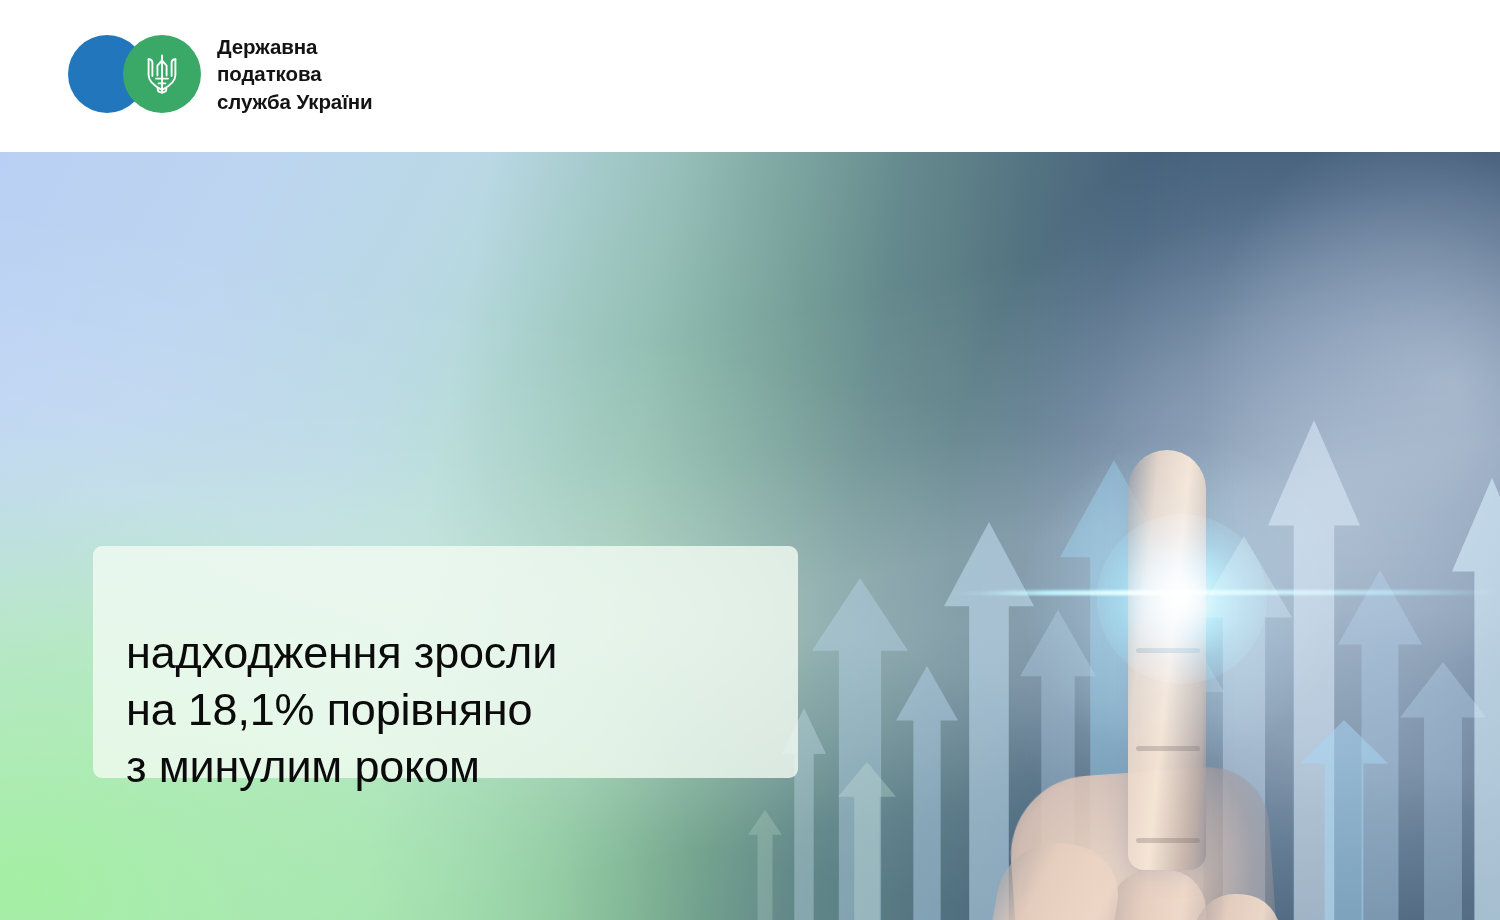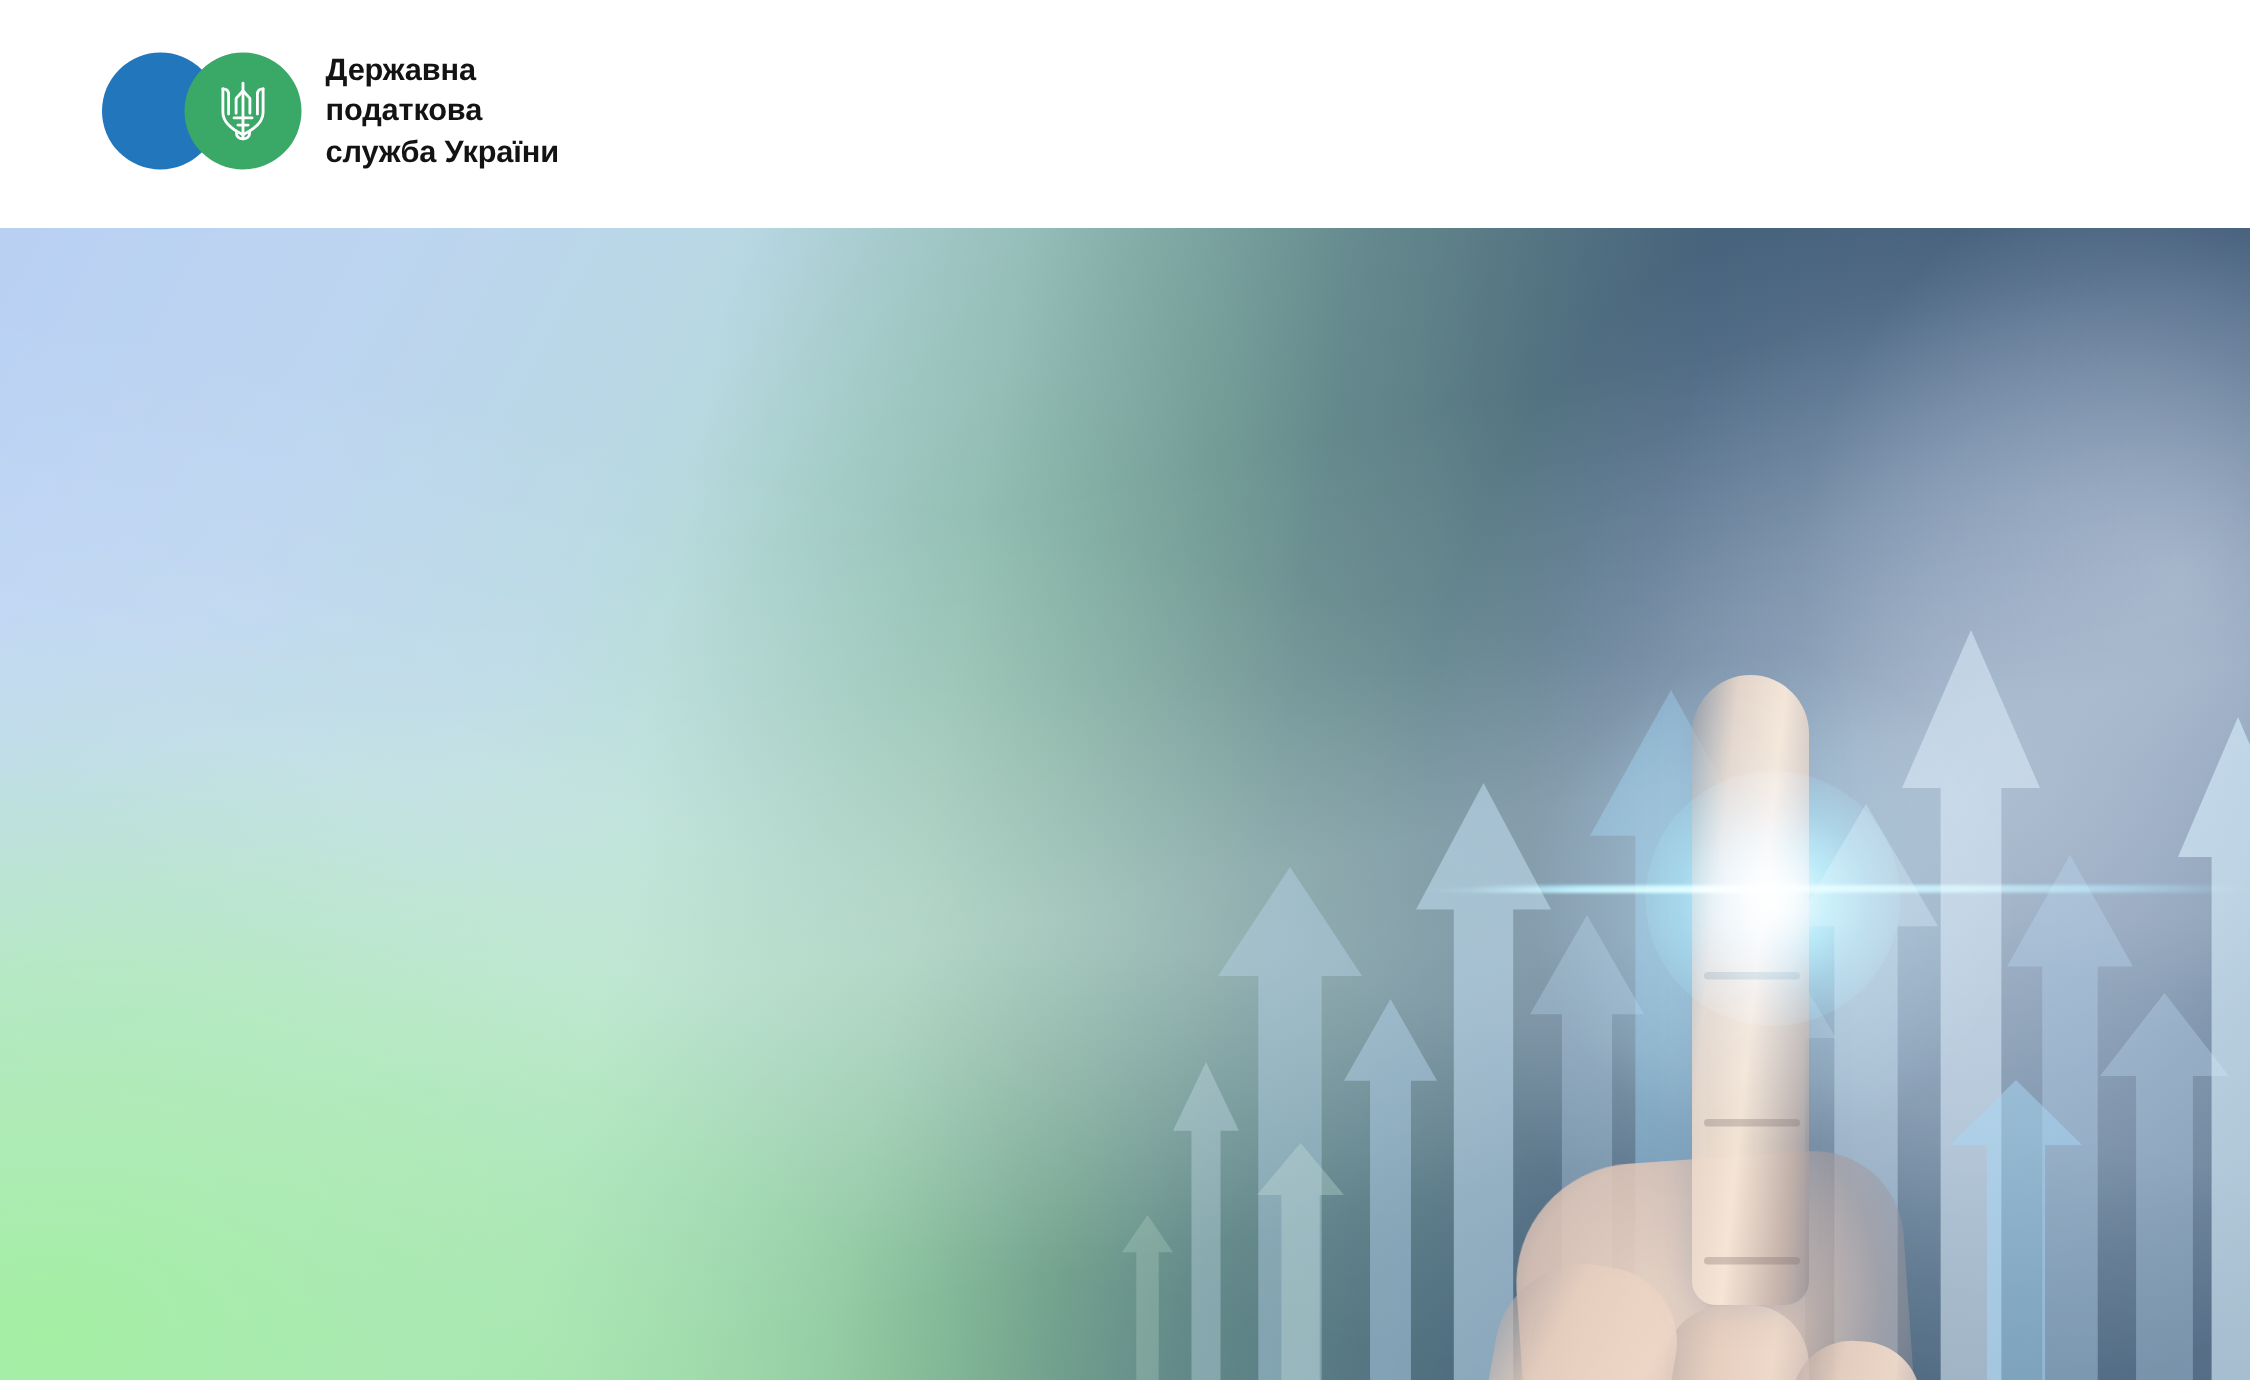--- a/index.html
+++ b/index.html
@@ -420,20 +420,25 @@
       <div class="hand-part finger-knuckle" style="top:686px;"></div>
     </div>
 
     <div id="glow-halo"></div>
     <div id="flare-streak-left"></div>
     <div id="flare-streak"></div>
     <div id="glow-core"></div>
   </div>
 
 
+  <div id="subtitle-panel">
+    <p id="subtitle">надходження зросли
+на 18,1% порівняно
+з минулим роком</p>
+  </div>
 
   <header id="header-bar">
     <div id="logo-block">
       <div class="logo-marks">
         <span class="logo-circle blue"></span>
         <span class="logo-circle green"></span>
         <span class="trident-wrap">
           <svg width="36" height="46" viewBox="0 0 36 46" aria-hidden="true">
             <g fill="none" stroke="#ffffff" stroke-width="1.9" stroke-linecap="round" stroke-linejoin="round">
               <path d="M18 4.5 V41.5"></path>

